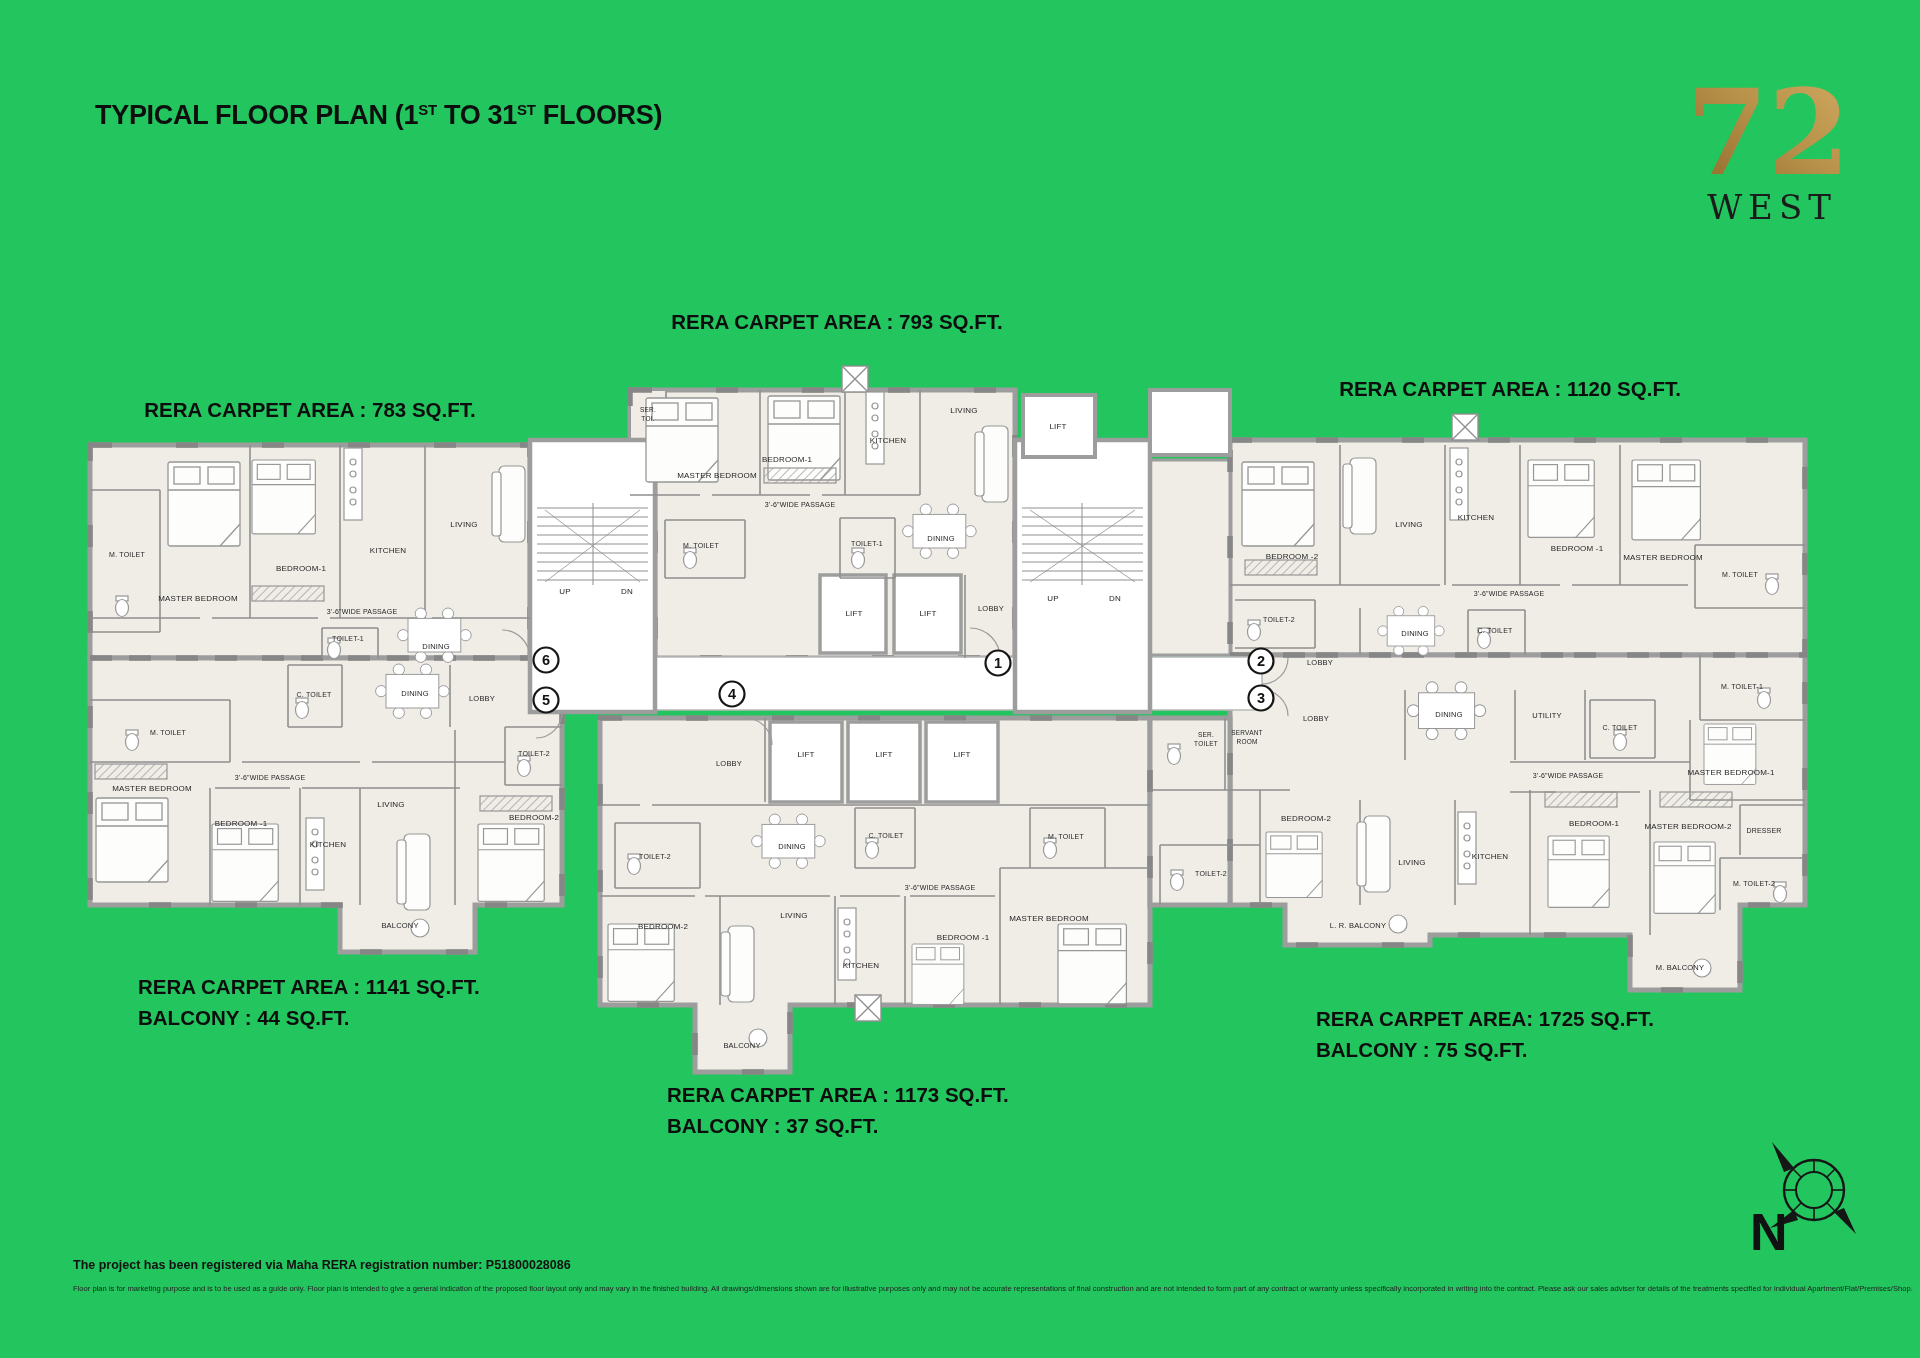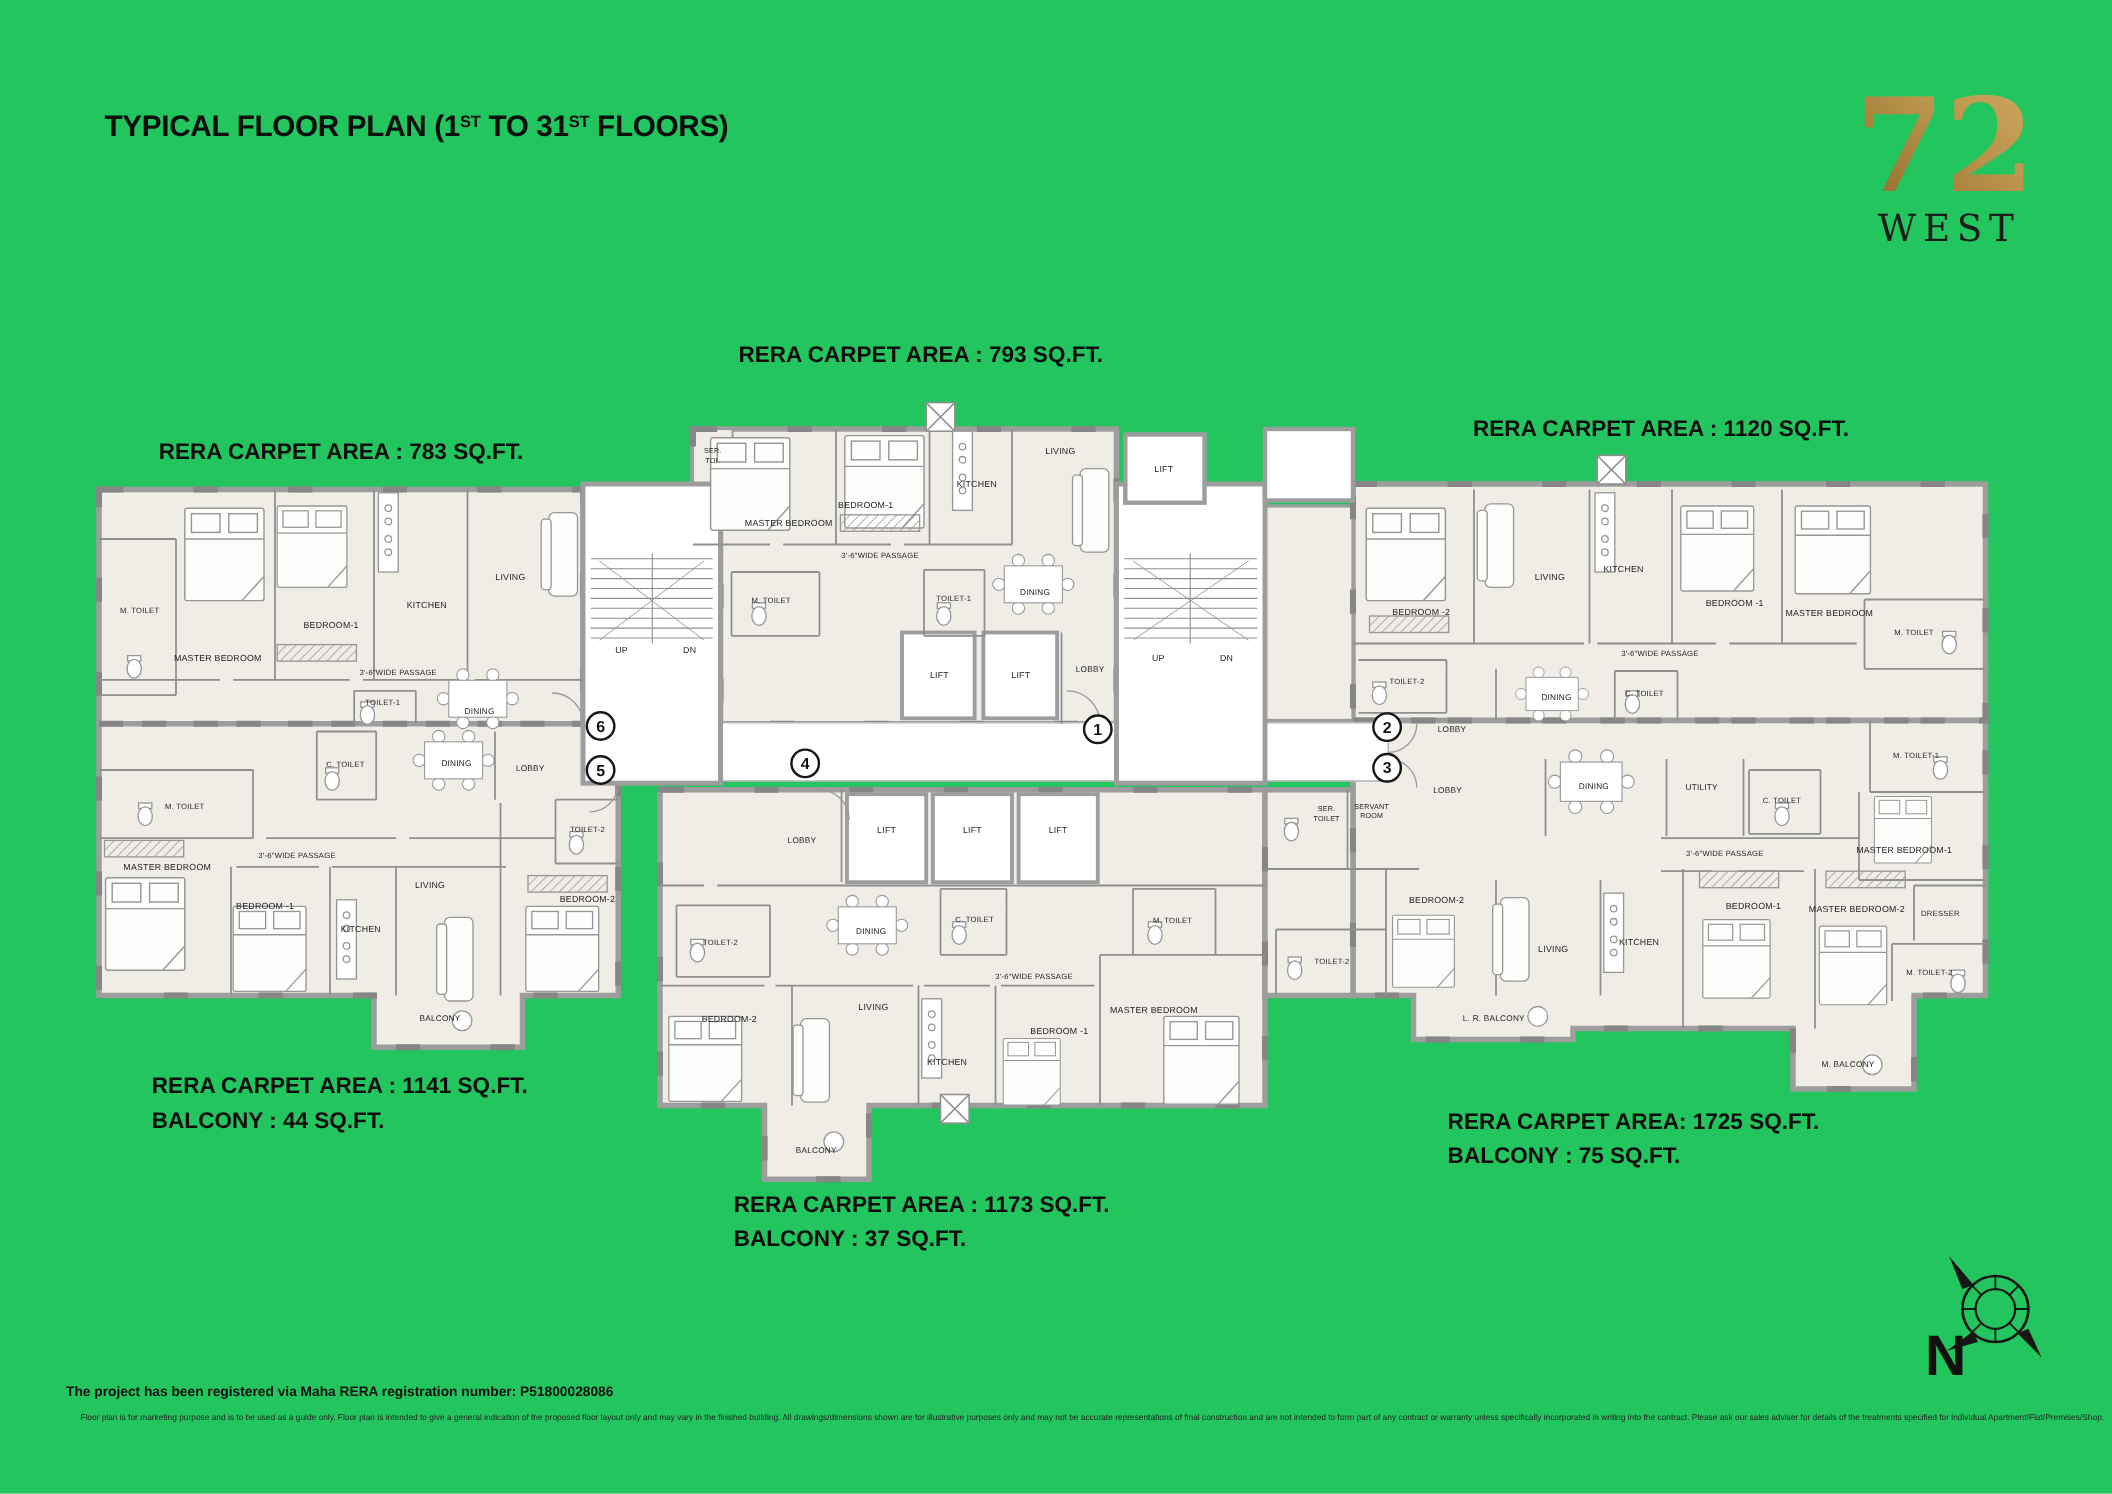--- a/index.html
+++ b/index.html
@@ -2,21 +2,21 @@
 <html><head>
 <meta charset="utf-8">
 <style>
   html,body{margin:0;padding:0;background:#fff;}
   .canvas{position:relative;width:1920px;height:1358px;background:#22c55e;overflow:hidden;
           font-family:"Liberation Sans",sans-serif;}
   .page-title{position:absolute;left:95px;top:100px;font-size:27px;font-weight:bold;color:#0e0e0e;
               letter-spacing:-0.3px;white-space:nowrap;}
   .page-title sup{font-size:15px;vertical-align:9px;}
   .logo-box{position:absolute;left:1688px;top:56px;width:160px;height:180px;}
-  .footer-reg{position:absolute;left:60px;top:1258px;font-size:12.5px;font-weight:bold;color:#111;}
+  .footer-reg{position:absolute;left:73px;top:1258px;font-size:12.5px;font-weight:bold;color:#111;}
   .footer-disc{position:absolute;left:73px;top:1284px;width:1800px;font-size:7.6px;color:#222;white-space:nowrap;text-align:center;}
   .plan-svg{position:absolute;left:0;top:0;}
   .compass-box{position:absolute;left:1722px;top:1112px;width:160px;height:170px;}
   
   .rm{fill:#242424;letter-spacing:0.2px;}
   .area{font-weight:bold;font-size:20.5px;fill:#0d0d0d;}
   .cnum{font-size:14.5px;font-weight:bold;fill:#111;}
 </style>
 </head>
 <body>

